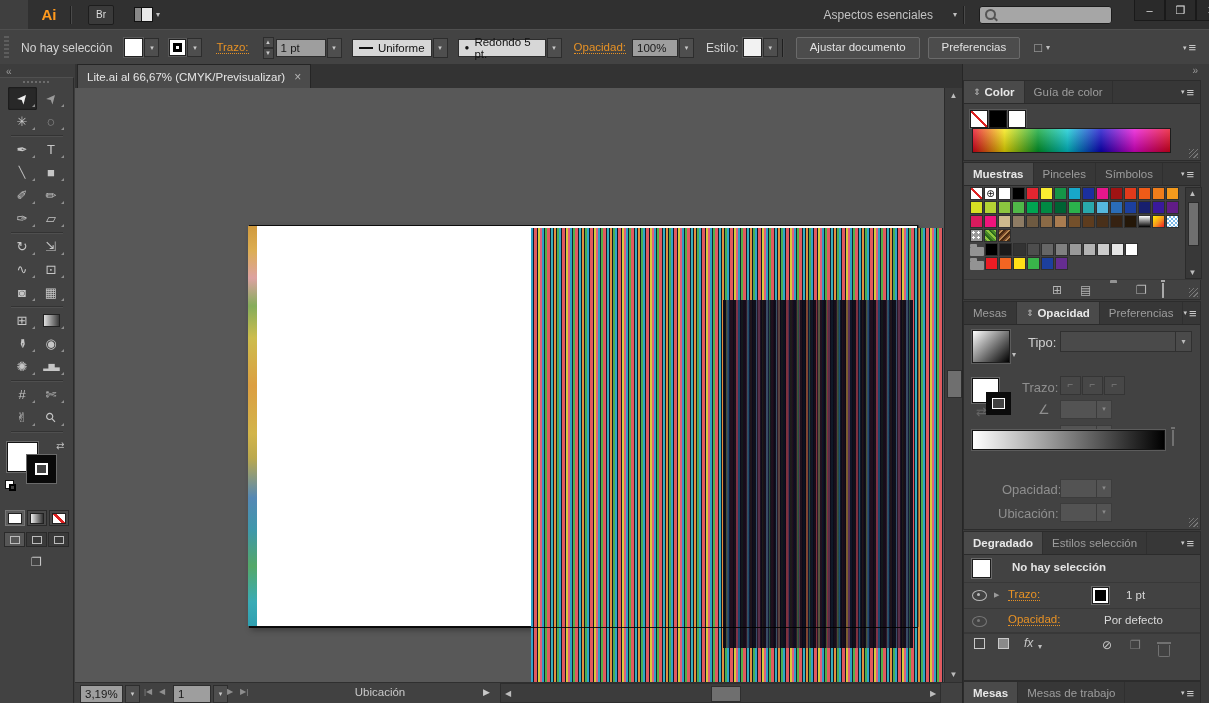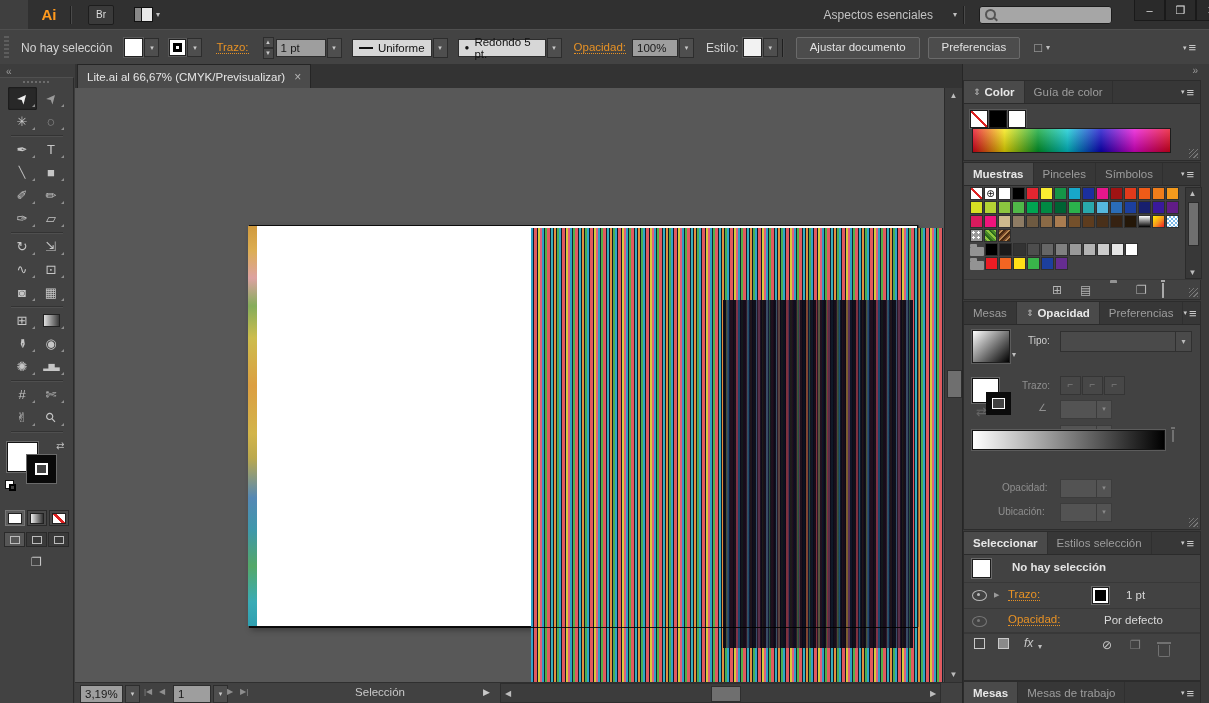--- a/index.html
+++ b/index.html
@@ -177,21 +177,21 @@
   #sw-buttons{position:absolute;left:0;top:116px;width:238px;height:21px;border-top:1px solid #373737;}
   .sw-btn{position:absolute;top:3px;color:#b5b5b5;font-size:12px;}
   .lib-icon{width:12px;height:11px;background:repeating-linear-gradient(90deg,#b5b5b5 0 2px,transparent 2px 4px);}
   .trash-icon{width:10px;height:11px;border:1px solid #aaa;border-top:none;border-radius:0 0 2px 2px;
               position:relative;margin-top:3px;}
   .trash-icon::before{content:"";position:absolute;top:-3px;left:-2px;right:-2px;height:2px;background:#aaa;}
   .dim{opacity:0.45;}
   
   #grad-thumb{position:absolute;left:8px;top:28px;width:36px;height:31px;border:1px solid #1e1e1e;
               background:linear-gradient(135deg,#fff,#000);box-shadow:0 0 0 1px #5c5c5c;}
-  .dis-label{color:#8f8f8f;font-size:10px;position:absolute;}
+  .dis-label{color:#8f8f8f;font-size:13px;position:absolute;}
   .combo-dark{position:absolute;height:19px;background:#4a4a4a;border:1px solid #303030;display:flex;align-items:center;}
   .combo-dark .bar{margin-left:auto;width:1px;height:100%;background:#303030;}
   .combo-dark .ar{width:15px;text-align:center;font-size:8px;color:#bbb;}
   .combo-dis{position:absolute;height:17px;width:50px;background:#535353;border:1px solid #3c3c3c;}
   .combo-dis .ar{position:absolute;right:0;top:0;width:14px;height:100%;border-left:1px solid #3c3c3c;
                  color:#8a8a8a;font-size:7px;text-align:center;line-height:16px;}
   #gfill-proxy{position:absolute;left:8px;top:76px;width:25px;height:23px;background:#fff;
                border:1px solid #111;box-shadow:0 0 0 1px #666;}
   #gstroke-proxy{position:absolute;left:22px;top:90px;width:25px;height:23px;border:6px solid #0b0b0b;
                  background:#424242;box-sizing:border-box;box-shadow:inset 0 0 0 1px #fff;}
@@ -438,21 +438,21 @@
 
   <div id="statusbar" data-name="status-bar">
     <span class="field" id="zoom-field" data-name="zoom-level-field">3,19%</span>
     <span class="mini-dd" id="zoom-dd" style="height:16px;line-height:16px;" data-name="zoom-level-dropdown">▾</span>
     <span class="nav-btn" style="left:69px;" data-name="first-artboard-button">|◀</span>
     <span class="nav-btn" style="left:84px;" data-name="previous-artboard-button">◀</span>
     <span class="field" id="ab-field" data-name="artboard-navigation-field">1</span>
     <span class="mini-dd" id="ab-dd" style="height:16px;line-height:16px;" data-name="artboard-navigation-dropdown">▾</span>
     <span class="nav-btn" style="left:152px;" data-name="next-artboard-button">▶</span>
     <span class="nav-btn" style="left:165px;" data-name="last-artboard-button">▶|</span>
-    <span id="status-text" data-name="status-indicator">Selección</span>
+    <span id="status-text" data-name="status-indicator">Ubicación</span>
     <span id="status-arrow" data-name="status-menu-icon">▶</span>
     <div id="hscroll" data-name="horizontal-scrollbar">
       <span class="scroll-arrow" style="left:0;top:2px;width:14px;" data-name="scroll-left-icon">◀</span>
       <div id="hthumb" data-name="horizontal-scrollbar-thumb"></div>
       <span class="scroll-arrow" style="right:0;top:2px;width:14px;" data-name="scroll-right-icon">▶</span>
     </div>
   </div>
 
   <div id="right-dock" data-name="right-dock">
     <span id="dock-expand" data-name="dock-expand-icon">»</span>
@@ -639,21 +639,21 @@
       <span class="dis-label" style="left:34px;top:204px;" data-name="stop-location-label">Ubicación:</span>
       <div class="combo-dis" style="left:96px;top:201px;" data-name="stop-location-combo">
         <span class="ar" data-name="chevron-down-icon">▾</span>
       </div>
       <span class="grip" data-name="panel-resize-grip"></span>
     </div>
 
     <div class="panel" style="top:467px;height:150px;" data-name="appearance-panel">
       <div class="ptabs" data-name="appearance-panel-tabs">
         <span class="ptab active" data-name="tab-appearance">
-          <span data-name="tab-appearance-label">Seleccionar</span>
+          <span data-name="tab-appearance-label">Degradado</span>
         </span>
         <span class="ptab" data-name="tab-graphic-styles">
           <span data-name="tab-graphic-styles-label">Estilos selección</span>
         </span>
         <span class="ptab-menu pmenu" data-name="appearance-panel-menu-icon">
           <span class="a" data-name="chevron-down-icon">▾</span>
           <span class="l" data-name="menu-lines-icon">≡</span>
         </span>
       </div>
       <div class="ap-row" style="height:27px;" data-name="appearance-header-row">

